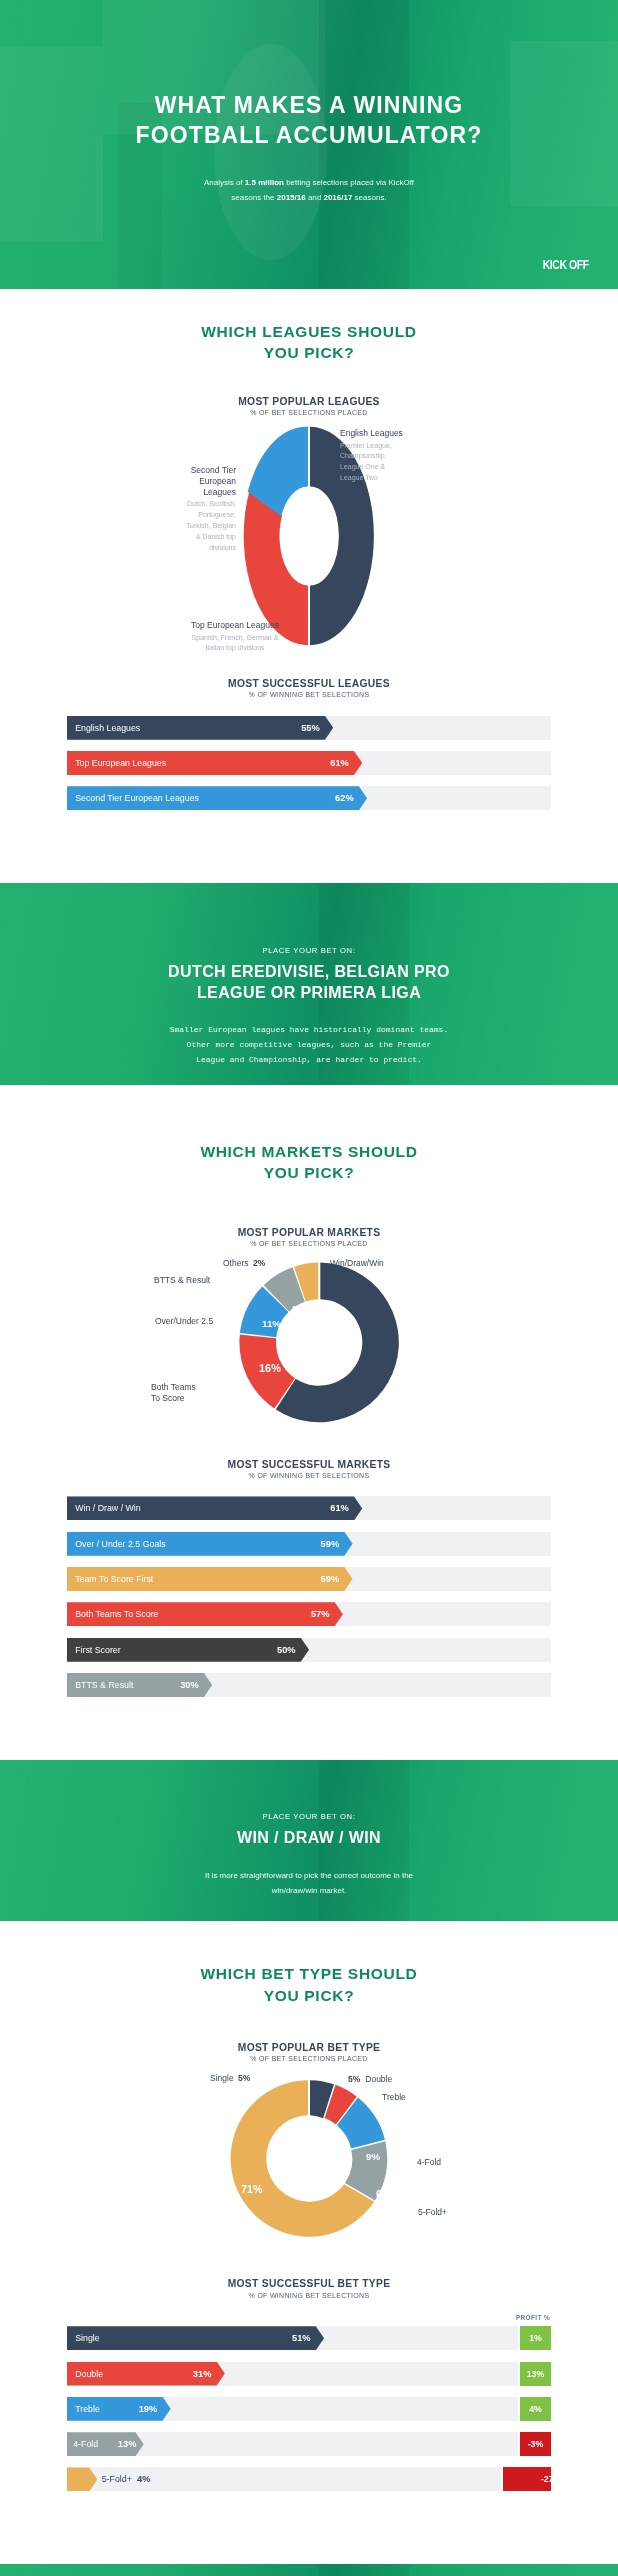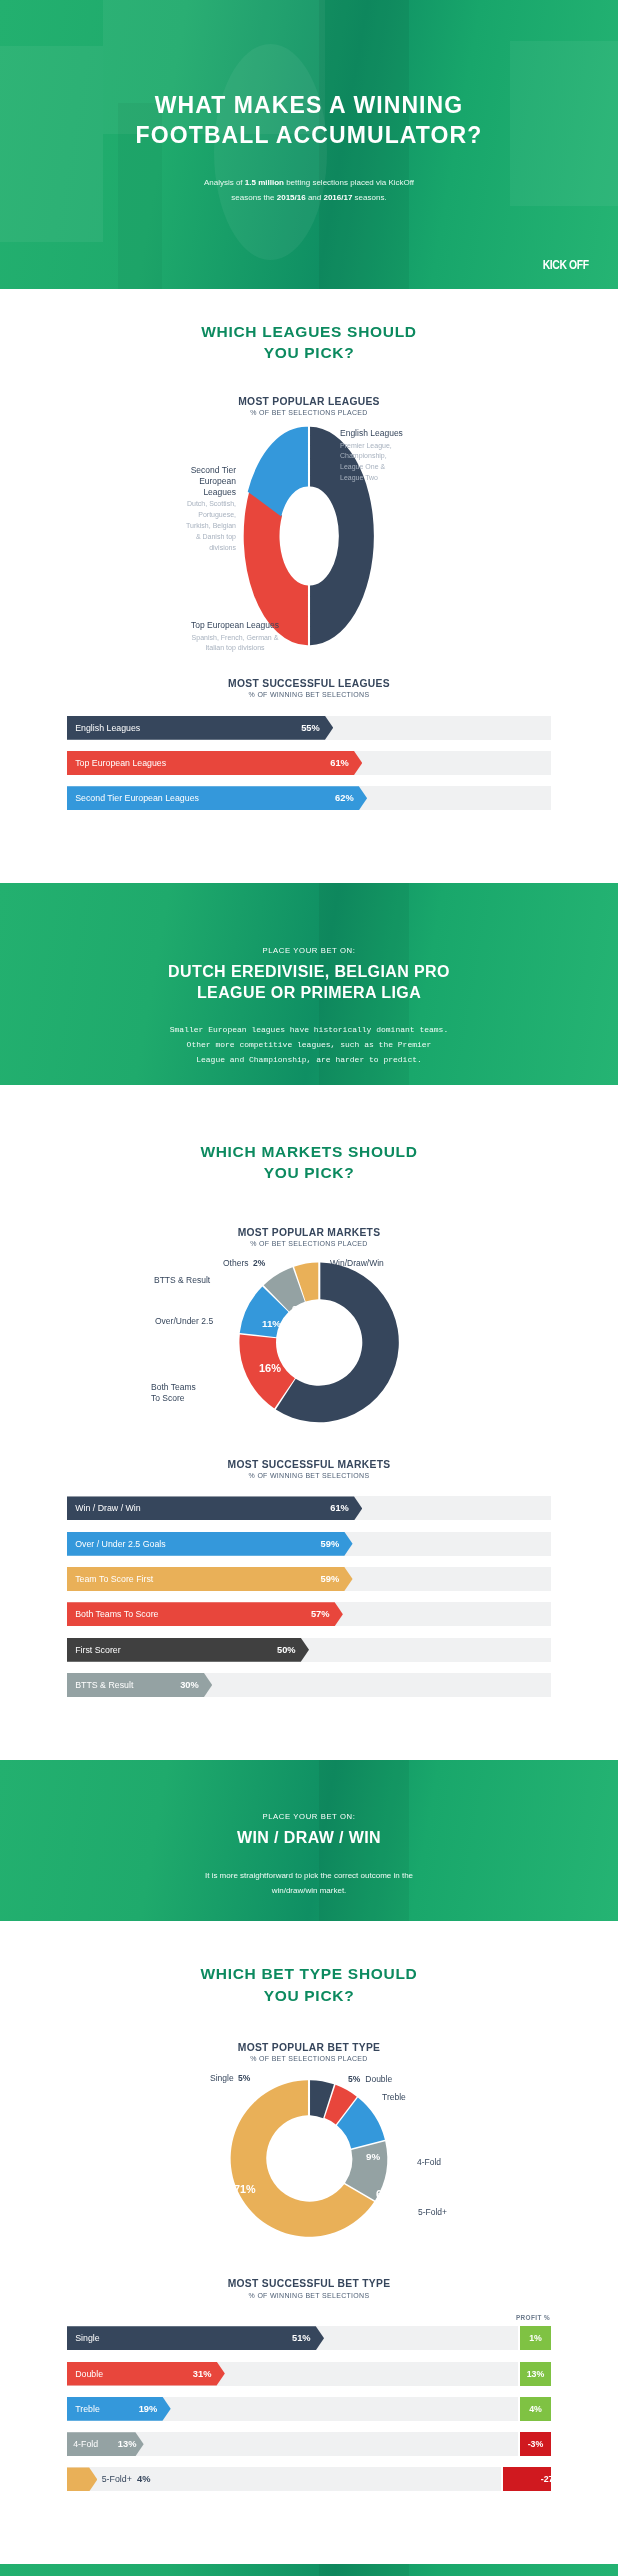--- a/index.html
+++ b/index.html
@@ -396,21 +396,21 @@
       </div>
       <div class="dlabel big" style="left:417px; top:81px;">
         <span>4-Fold</span>
       </div>
       <div class="dlabel big" style="left:418px; top:131px;">
         <span>5-Fold+</span>
       </div>
 
       <div style="position:absolute; left:366px; top:75px; color:#fff; font-size:9.8px; font-weight:700;">9%</div>
       <div style="position:absolute; left:376px; top:112px; color:#fff; font-size:10.8px; font-weight:700;">62%</div>
-      <div style="position:absolute; left:234px; top:107px; color:#fff; font-size:10.8px; font-weight:700;">71%</div>
+      <div style="position:absolute; left:241px; top:107px; color:#fff; font-size:10.8px; font-weight:700;">71%</div>
     </div>
 
     <div style="padding-top:32px;">
       <div class="chart-title">MOST SUCCESSFUL BET TYPE</div>
       <div class="chart-sub">% OF WINNING BET SELECTIONS</div>
     </div>
 
     <div class="bars" style="margin-top:15.5px;">
       <div class="profithdr">PROFIT %</div>
 

